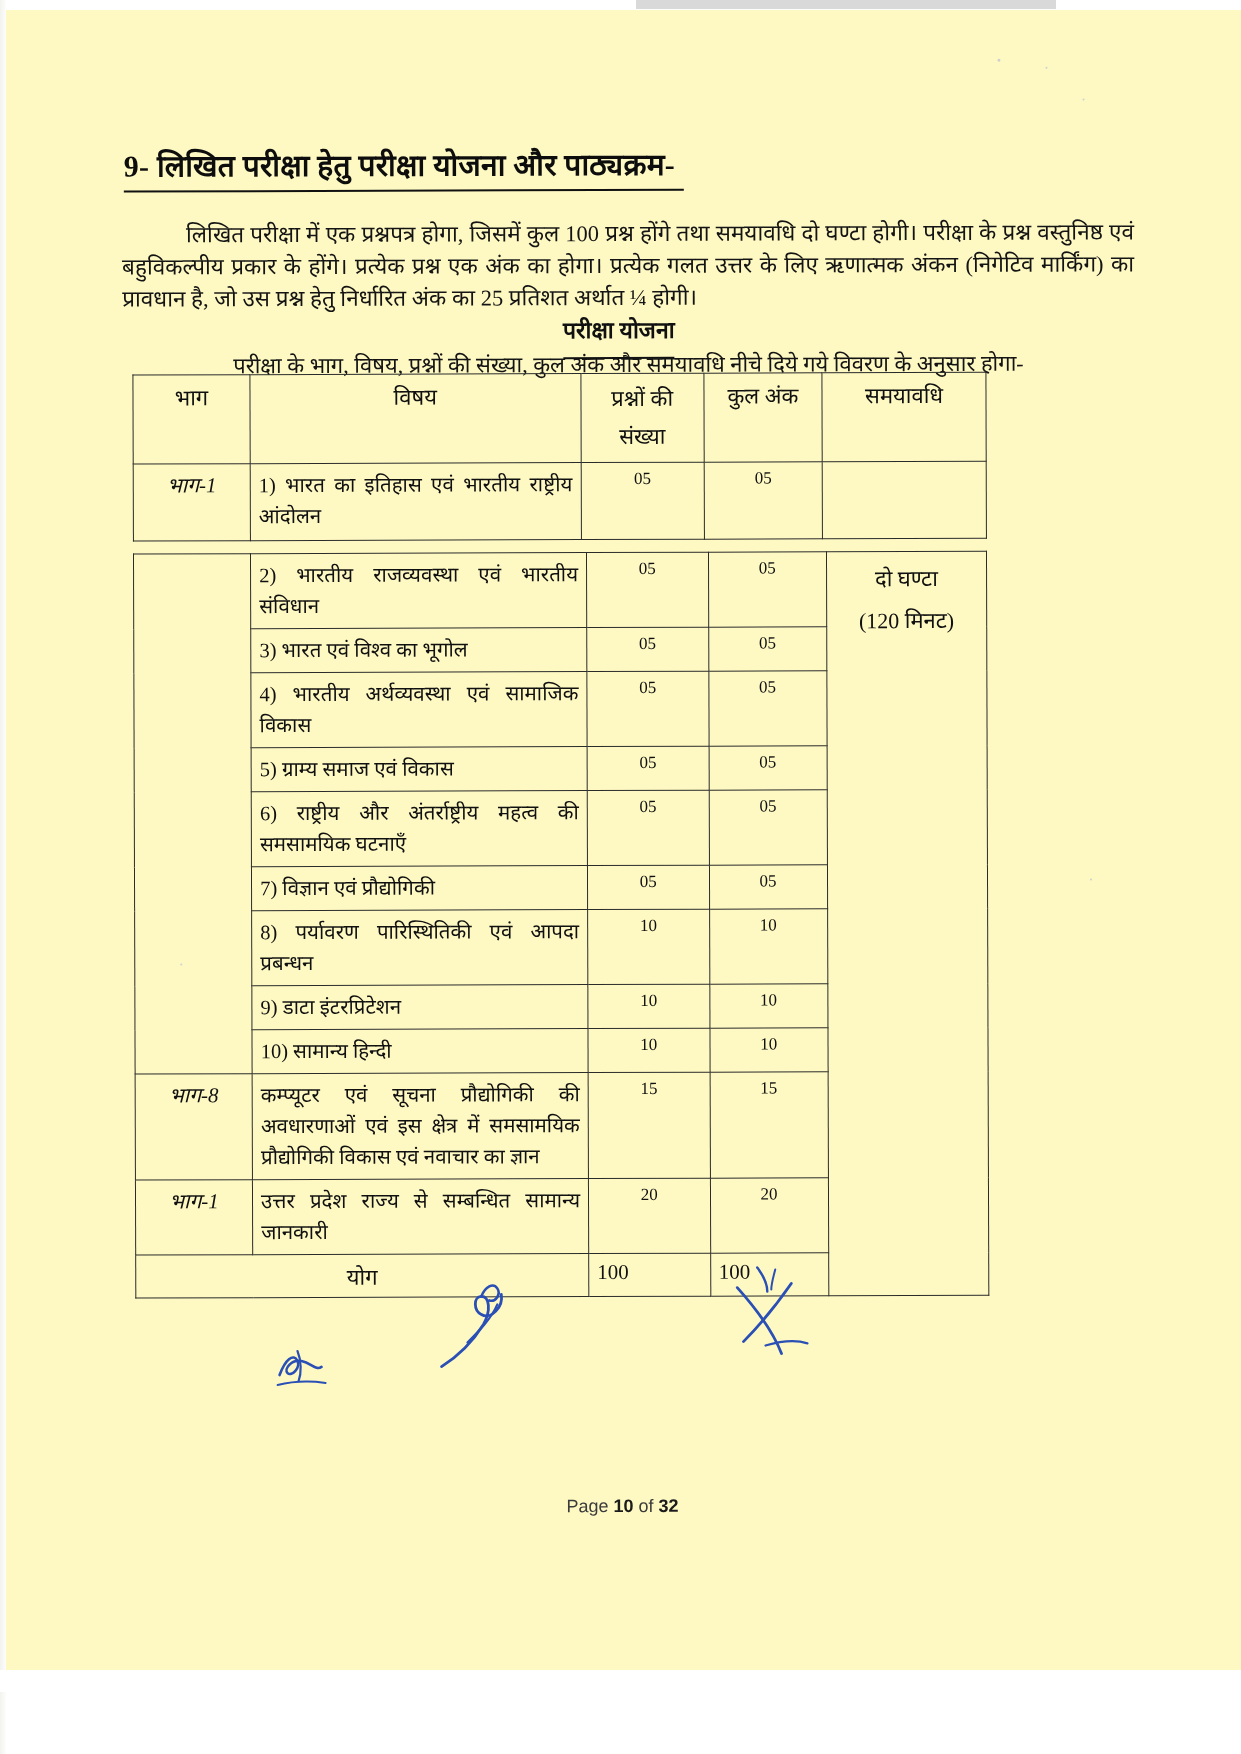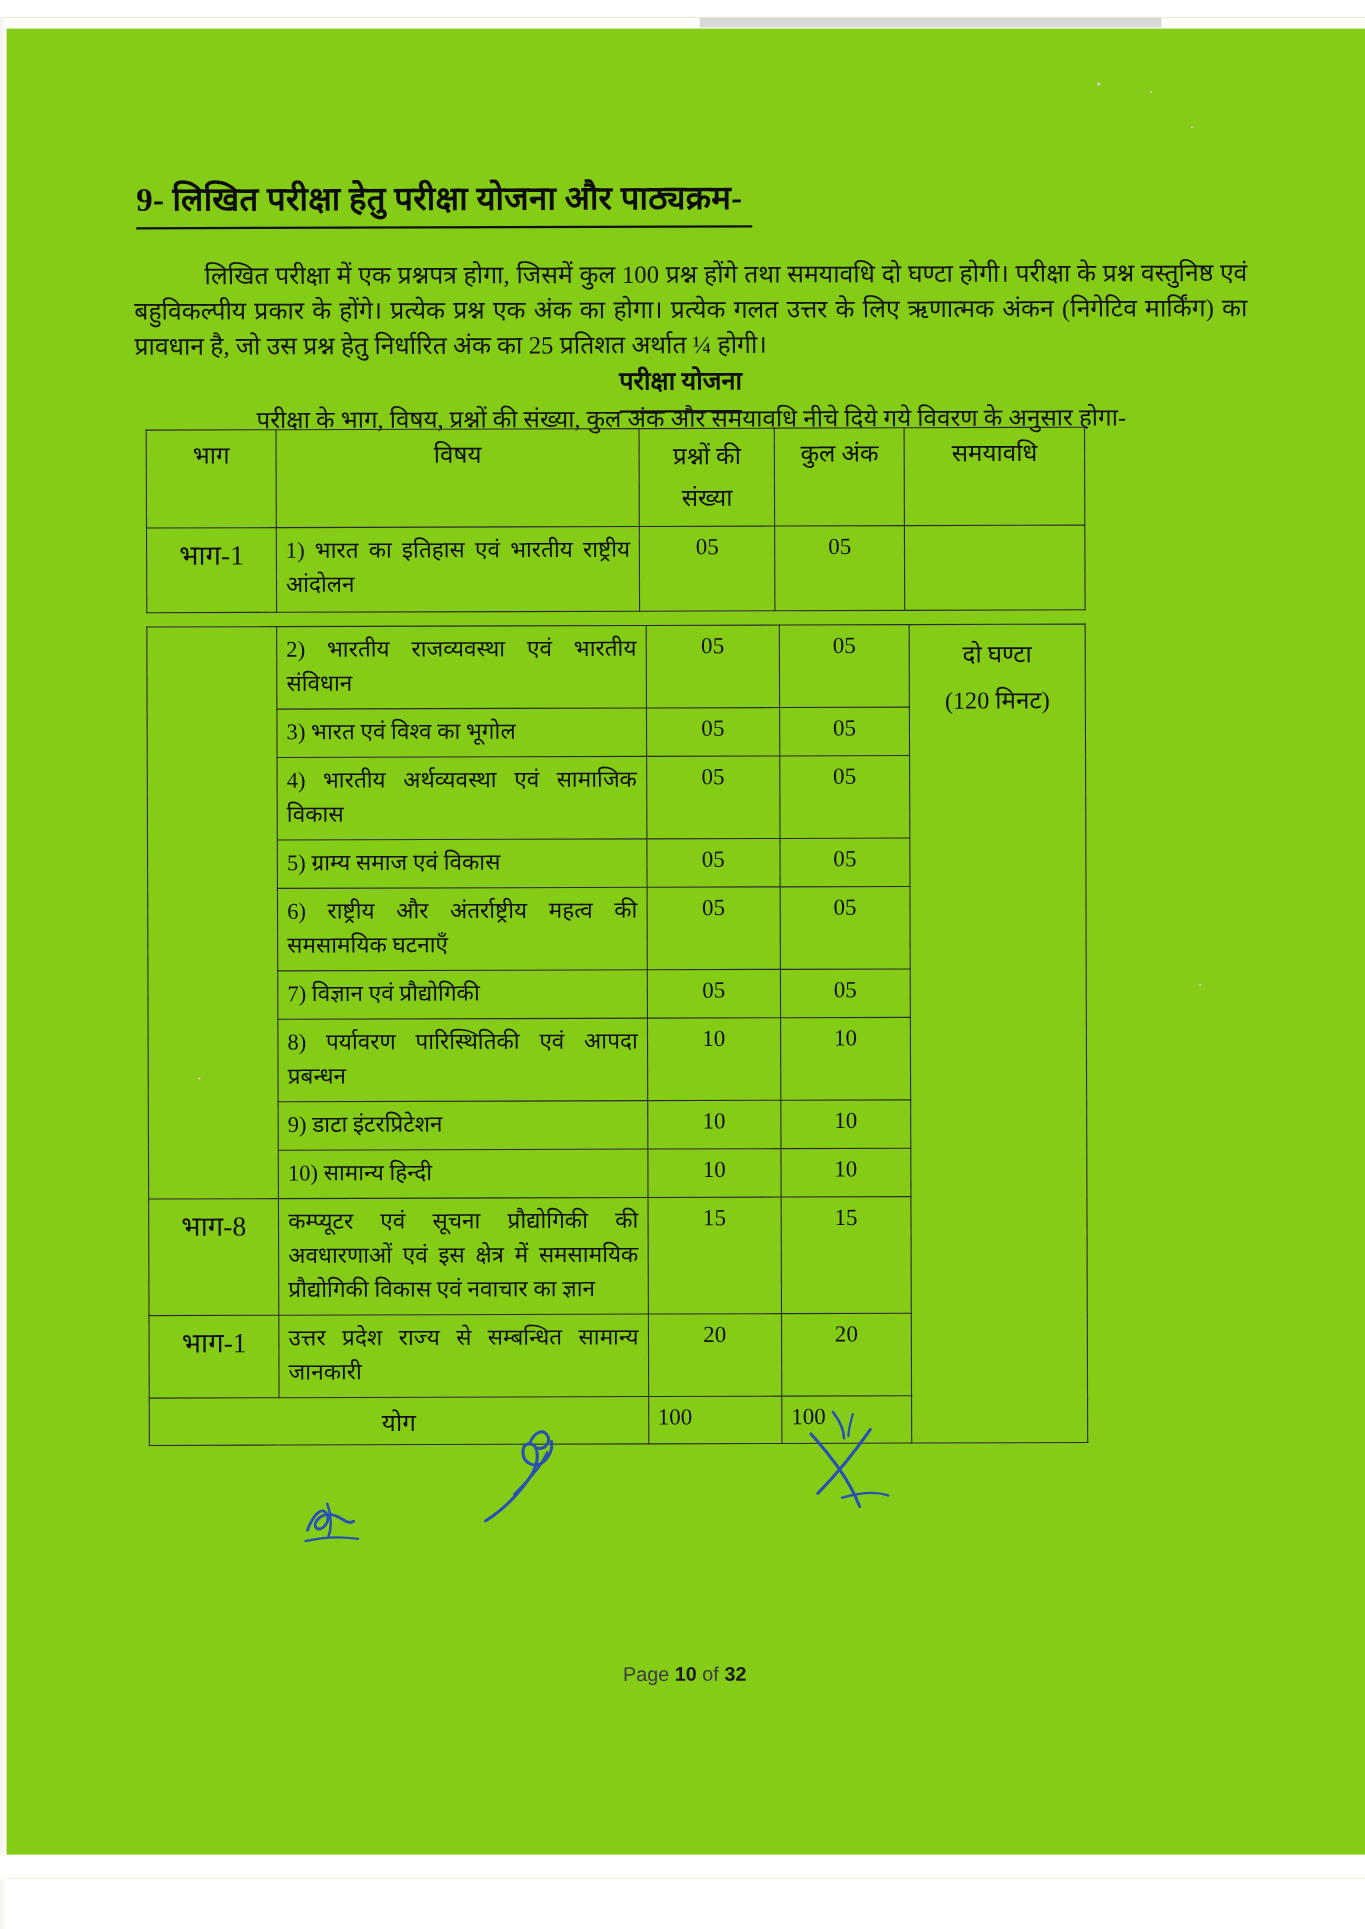--- a/index.html
+++ b/index.html
@@ -6,22 +6,22 @@
   body{
     width:1241px;height:1754px;
     background:#ffffff;
     font-family:"Liberation Serif", serif;
     position:relative;
     overflow:hidden;
   }
   
   .page{
     position:absolute;
-    left:0;top:16px;width:1241px;height:1692px;
-    background:#84cc16;
+    left:0;top:0;width:1241px;height:1692px;
+    background:#fef9c3;
   }
   .scan-edge-top{
     position:absolute;left:0;top:0;width:1241px;height:10px;
     background:#ffffff;
   }
   .scan-edge-left{
     position:absolute;left:0;top:0;width:6px;height:1754px;
     background:linear-gradient(90deg,#f2f2ee,#fdfdfb);
   }
   .scan-edge-bottom{
@@ -93,22 +93,22 @@
   th.h-vishay{vertical-align:top;}
   .hdr-two-line{line-height:38px;}
 
   .subject{
     text-align:justify;
     text-align-last:left;
     line-height:31px;
   }
   .subject.justify-full{ text-align:justify; }
   .row-h1 td{height:64px;}
-  .num{font-size:21px;padding-top:8px;}
-  .bhag-label{text-align:center;font-size:25px;padding-top:8px;}
+  .num{font-size:17px;padding-top:8px;}
+  .bhag-label{text-align:center;font-size:21px;padding-top:8px;font-style:italic;}
   .time-cell{font-size:22px;line-height:42px;}
   .total-label{text-align:center;font-weight:bold;font-size:22px;}
   .total-num{text-align:left;font-weight:bold;font-size:21px;}
 
   
   .tbl-gap{height:12px;}
 
   
   .sig{position:absolute;color:#2a4fb5;}
   .sig svg{display:block;overflow:visible;}

